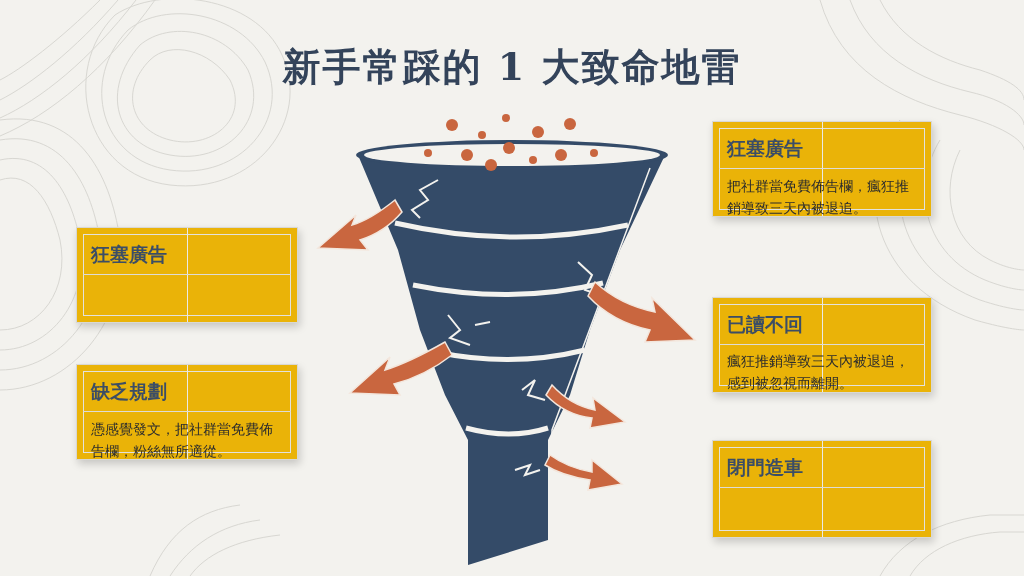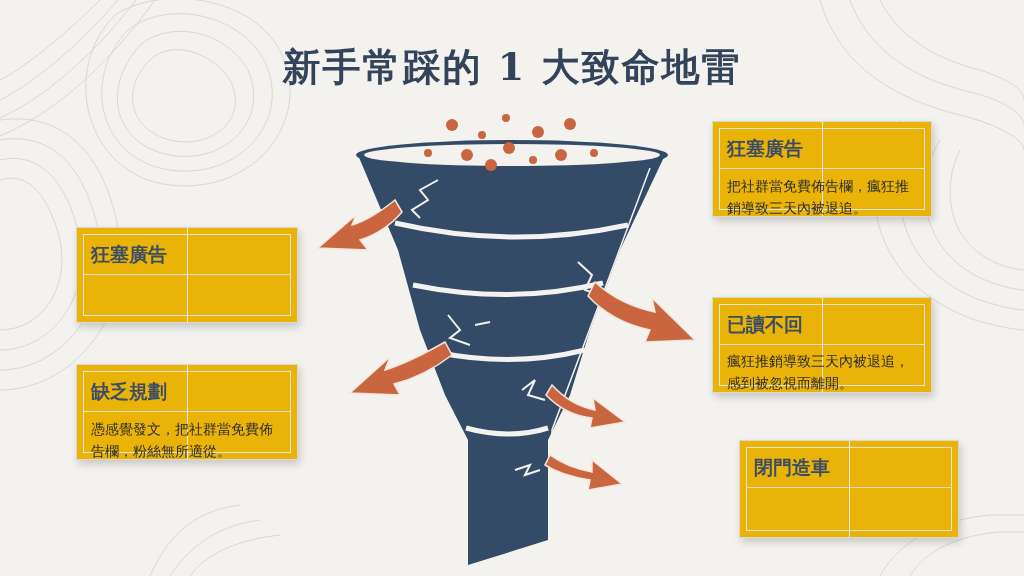--- a/index.html
+++ b/index.html
@@ -140,15 +140,15 @@
 <div class="card" style="left:712px; top:121px; width:220px; height:96px;">
   <div class="card-title">狂塞廣告</div>
   <div class="card-body">把社群當免費佈告欄，瘋狂推銷導致三天內被退追。</div>
 </div>
 
 <div class="card" style="left:712px; top:297px; width:220px; height:96px;font-family:Liberation Mono, monospace;">
   <div class="card-title">已讀不回</div>
   <div class="card-body">瘋狂推銷導致三天內被退追，感到被忽視而離開。</div>
 </div>
 
-<div class="card" style="left:739px; top:440px; width:220px; height:98px;">
+<div class="card" style="left:712px; top:440px; width:220px; height:98px;">
   <div class="card-title">閉門造車</div>
 </div>
 
 </body></html>

